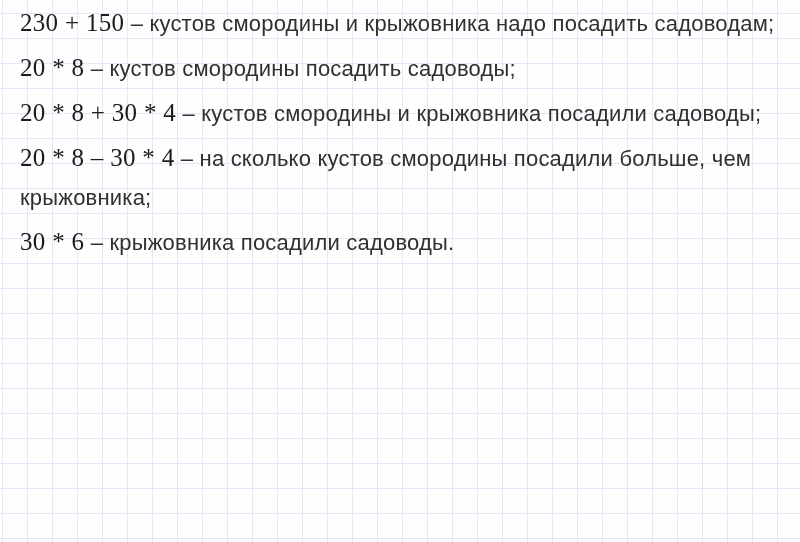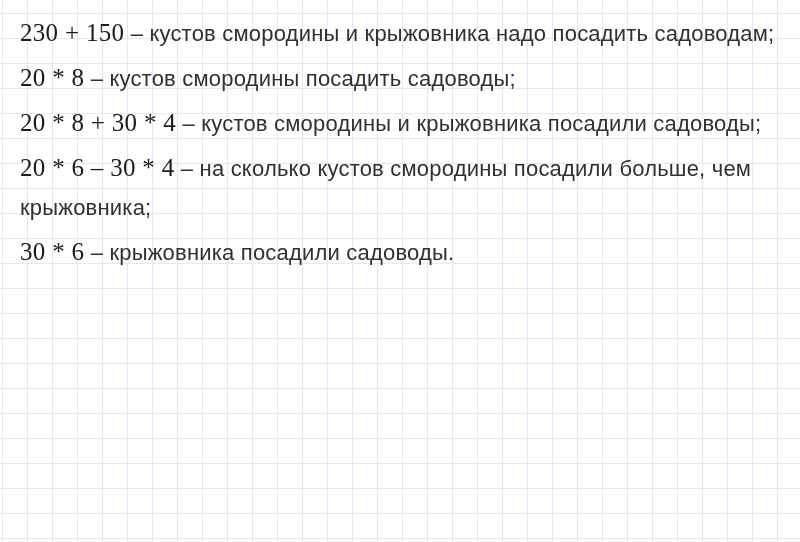--- a/index.html
+++ b/index.html
@@ -10,21 +10,21 @@
     background-color: #fefefe;
     background-image:
       linear-gradient(to right, #e2e8f5 1px, transparent 1px),
       linear-gradient(to bottom, #e2e8f5 1px, transparent 1px);
     background-size: 25px 25px;
     background-position: 2px 13px;
   }
   .page {
     box-sizing: border-box;
     width: 800px;
-    padding: 13px 15px 0 20px;
+    padding: 3px 15px 0 20px;
   }
   .row {
     margin: 0 0 5px 0;
     font-family: "Liberation Sans", sans-serif;
     font-size: 22px;
     line-height: 39px;
     color: #303030;
     letter-spacing: 0.2px;
   }
   .formula {
@@ -35,15 +35,15 @@
   }
   .dash { color: #303030; }
 </style>
 </head>
 <body>
 
 <div class="page">
   <p class="row"><span class="formula">230 + 150</span> <span class="dash">–</span> <span class="desc">кустов смородины и крыжовника надо посадить садоводам;</span></p>
   <p class="row"><span class="formula">20 * 8</span> <span class="dash">–</span> <span class="desc">кустов смородины посадить садоводы;</span></p>
   <p class="row"><span class="formula">20 * 8 + 30 * 4</span> <span class="dash">–</span> <span class="desc">кустов смородины и крыжовника посадили садоводы;</span></p>
-  <p class="row"><span class="formula">20 * 6 – 30 * 4</span> <span class="dash">–</span> <span class="desc">на сколько кустов смородины посадили больше, чем крыжовника;</span></p>
+  <p class="row"><span class="formula">20 * 8 – 30 * 4</span> <span class="dash">–</span> <span class="desc">на сколько кустов смородины посадили больше, чем крыжовника;</span></p>
   <p class="row"><span class="formula">30 * 6</span> <span class="dash">–</span> <span class="desc">крыжовника посадили садоводы.</span></p>
 </div>
 
 </body></html>

